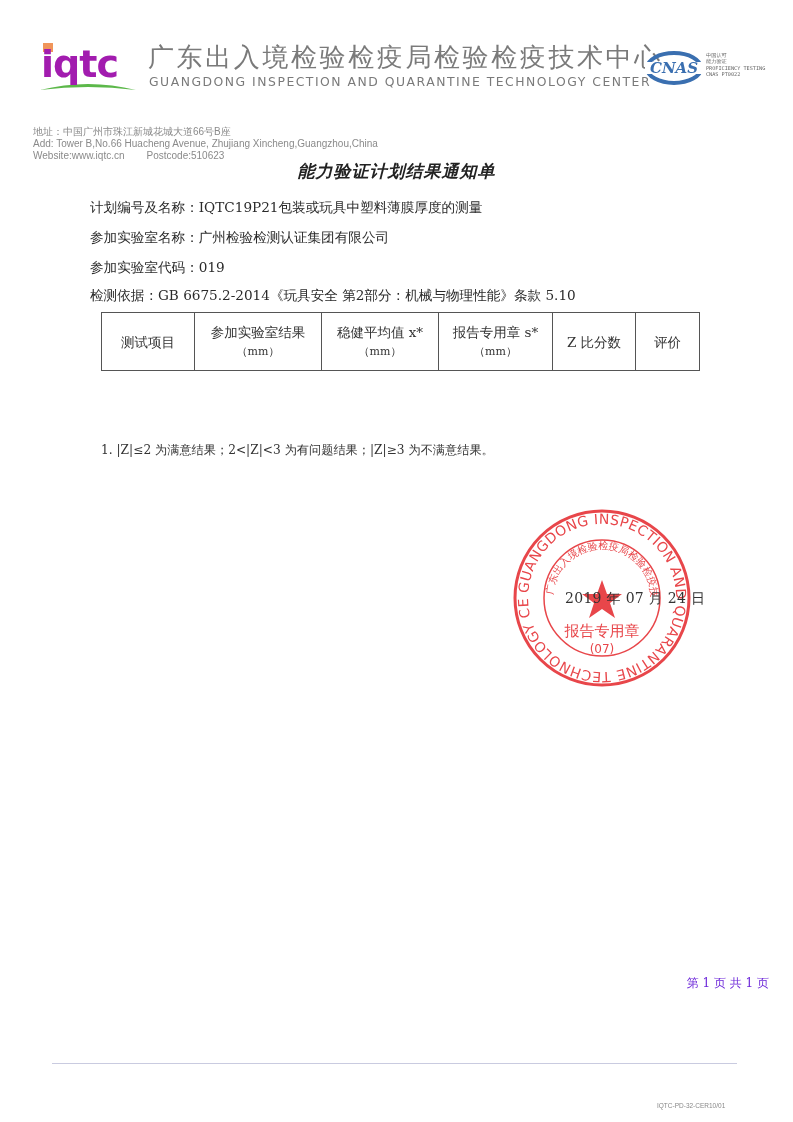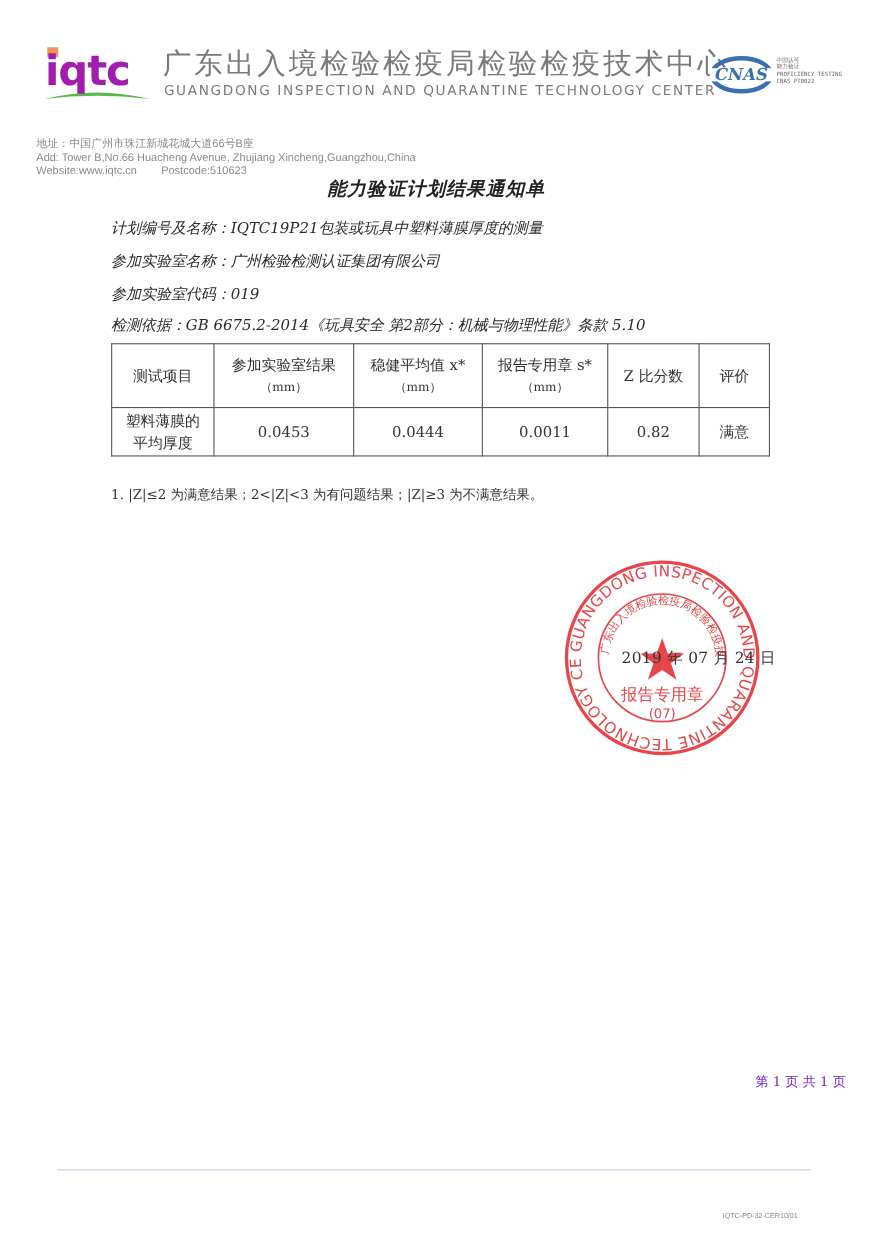--- a/index.html
+++ b/index.html
@@ -34,21 +34,21 @@
     left: 33px; top: 115px; font-family: "Liberation Sans", sans-serif;
     font-size: 10px; line-height: 12px; color: #8a8a8a; white-space: nowrap; margin-top: 11px;
   }
   .address .postcode { margin-left: 22px; }
   
   .doc-title {
     left: 0; width: 793px; top: 160px; text-align: center;
     font-family: "DejaVu Sans", sans-serif; font-weight: bold;
     font-size: 17px; letter-spacing: 1px; color: #222; font-style: italic;
   }
-  .field { left: 101px; font-size: 13.6px; color: #2a2a2a; white-space: nowrap; font-style: italic; }
+  .field { left: 90px; font-size: 13.6px; color: #2a2a2a; white-space: nowrap; }
   
   table.results {
     position: absolute; left: 101px; top: 312px; border-collapse: collapse;
     font-size: 13.5px; color: #333;
   }
   table.results td {
     border: 1.2px solid #555; text-align: center; vertical-align: middle;
     padding: 0; line-height: 20px;
   }
   table.results tr.head td { height: 57px; }
@@ -136,31 +136,20 @@
           <div>报告专用章 s*</div>
           <div class="unit">（mm）</div>
         </td>
     <td style="width:82px">
           <div>Z 比分数</div>
         </td>
     <td style="width:63px">
           <div>评价</div>
         </td>
   </tr>
-  <tr class="body">
-    <td>
-          <div>塑料薄膜的</div>
-          <div>平均厚度</div>
-        </td>
-    <td>0.0453</td>
-    <td>0.0444</td>
-    <td>0.0011</td>
-    <td>0.82</td>
-    <td>满意</td>
-  </tr>
 </tbody>
   </table>
 
 <div class="abs notes">
   <div>1. |Z|≤2 为满意结果；2&lt;|Z|&lt;3 为有问题结果；|Z|≥3 为不满意结果。</div>
 </div>
 
 <div class="abs stamp">
   <svg width="180" height="180" viewBox="0 0 180 180">
     <defs>

